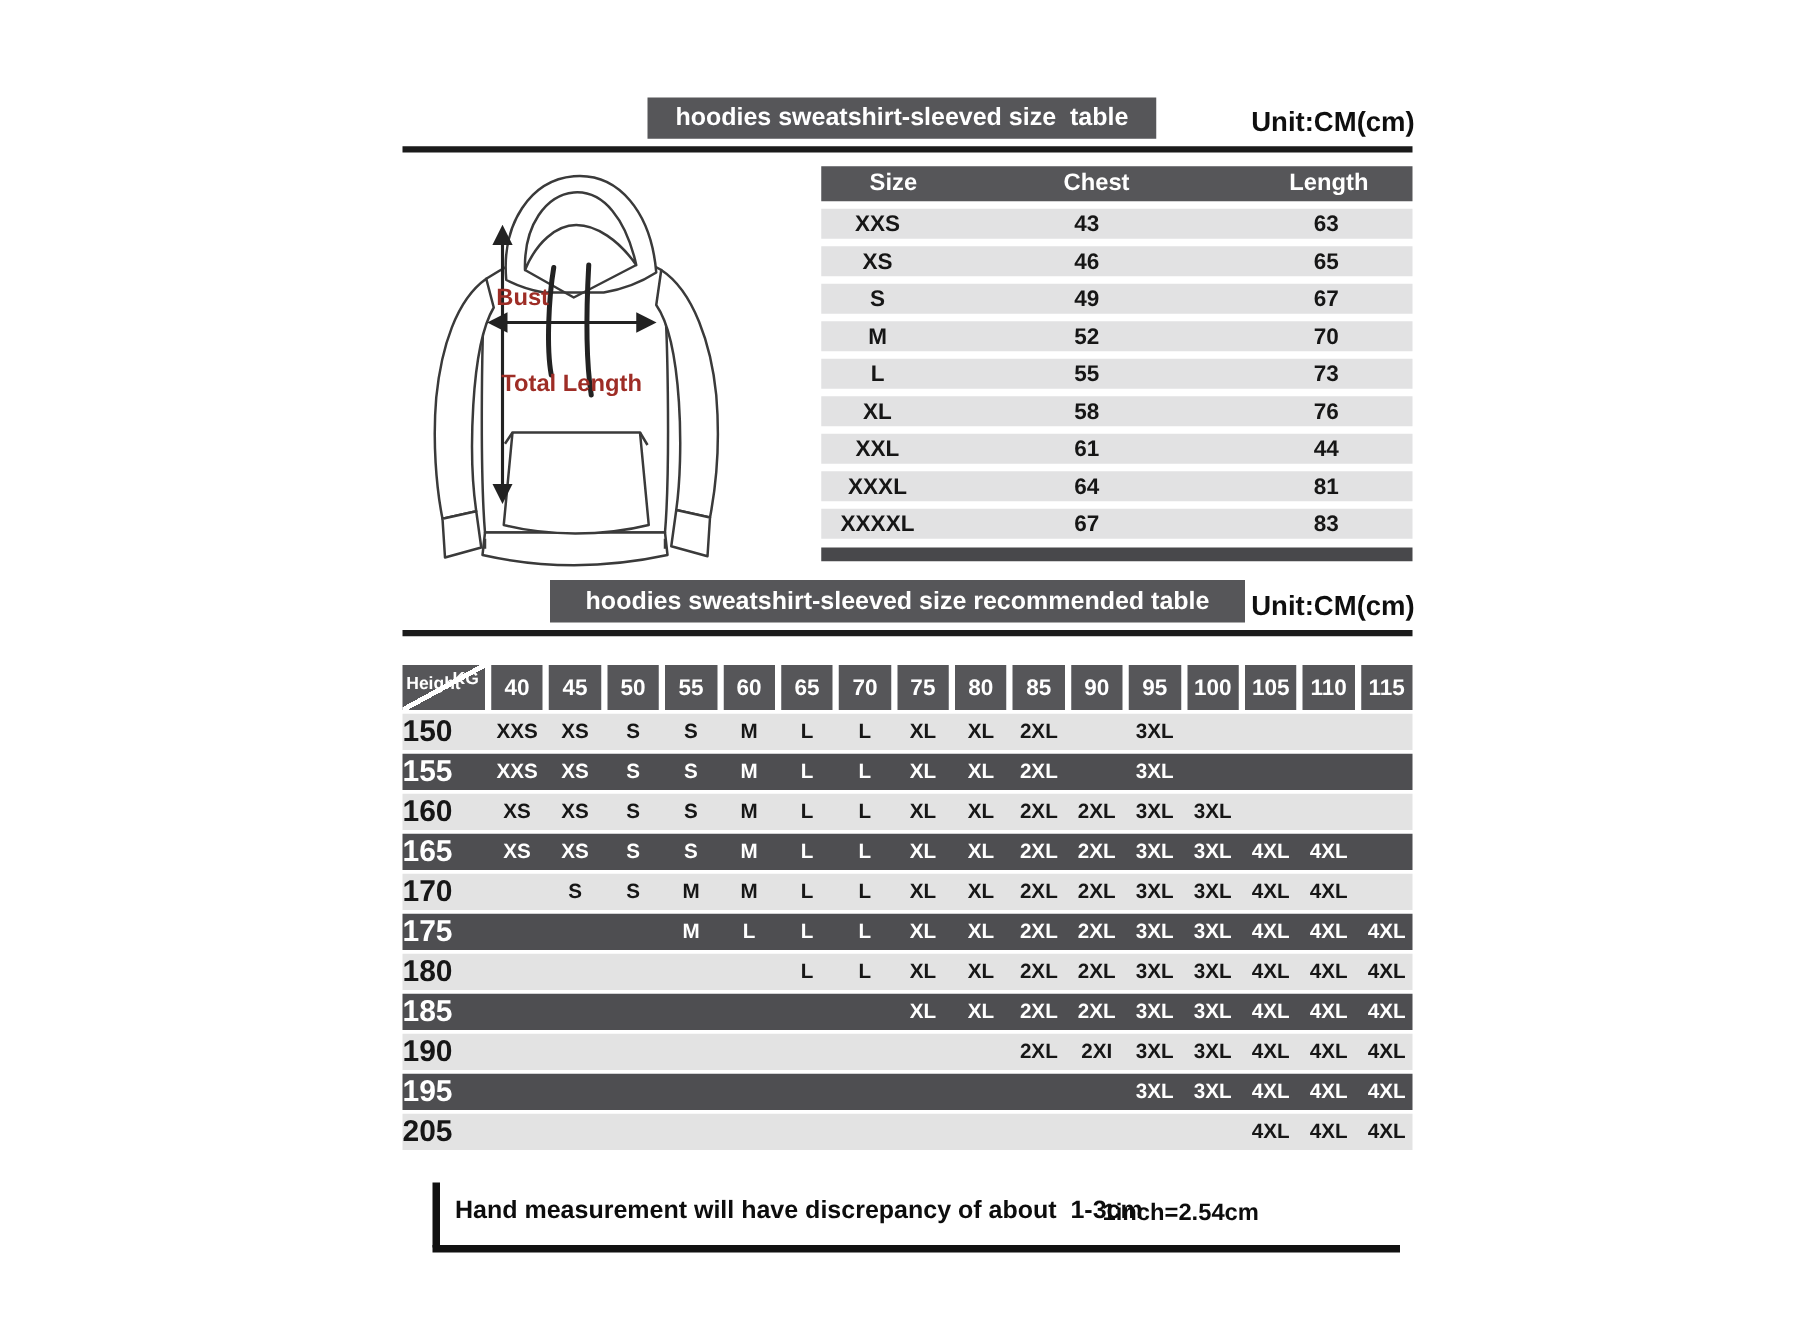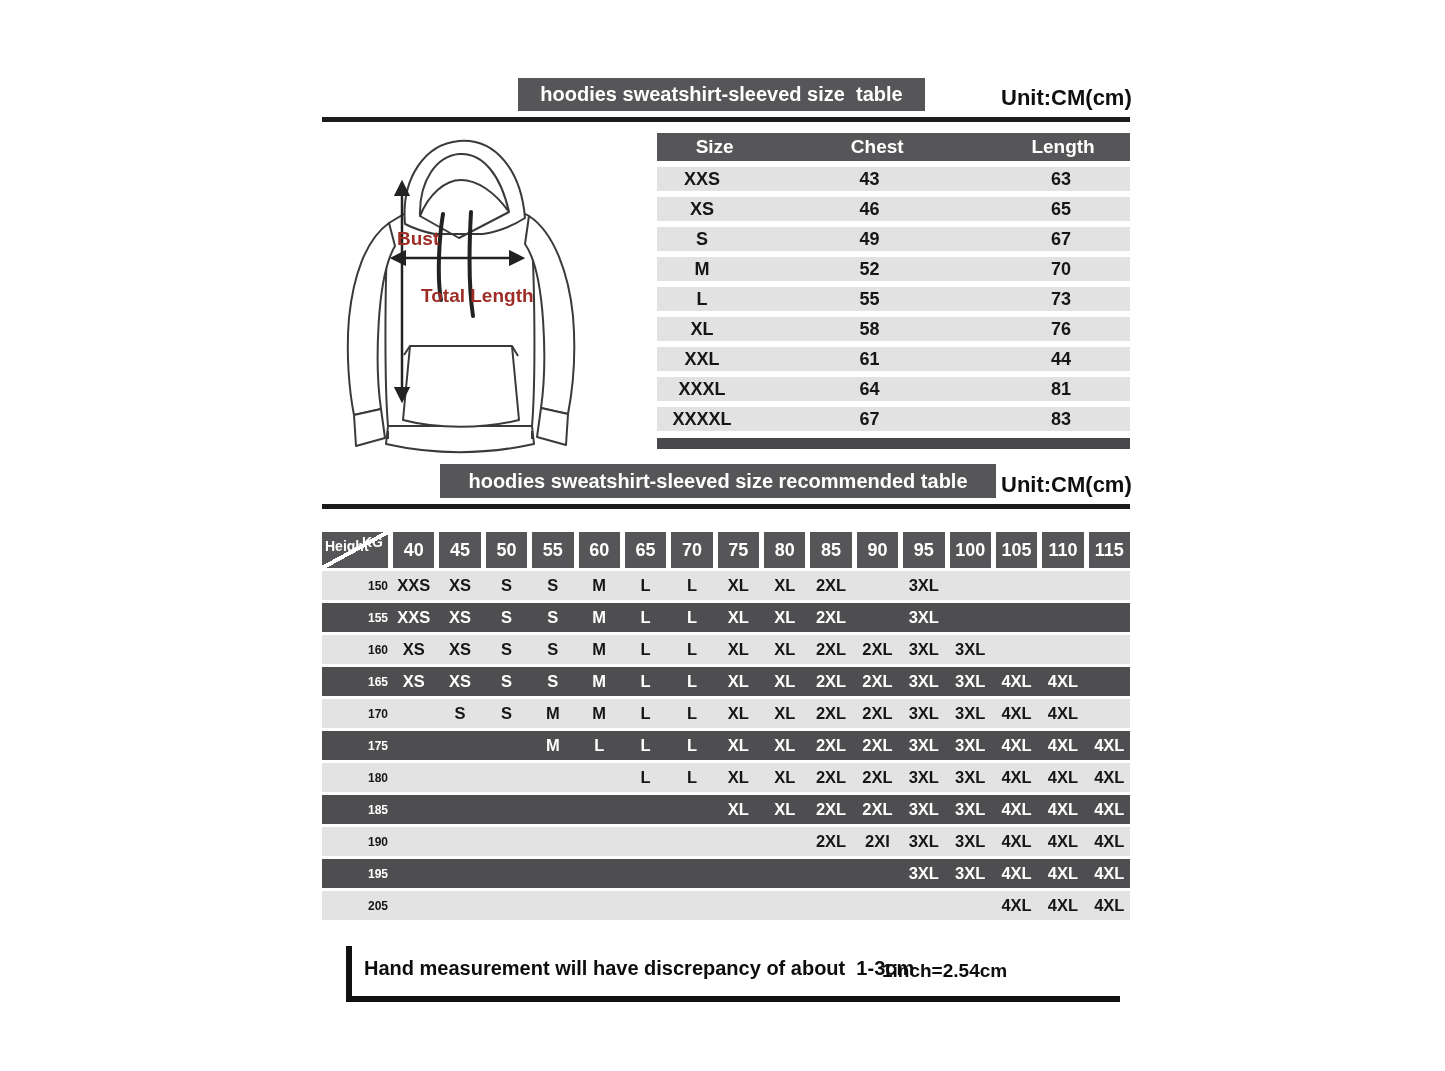--- a/index.html
+++ b/index.html
@@ -16,21 +16,21 @@
   #unit1 { left:1001px; top:85px; }
   #unit2 { left:1001px; top:472px; }
 
   .rule { position:absolute; background:var(--rule,#1b1b1b); }
   #rule1 { left:322px; top:117px; width:808px; height:5px; }
   #rule2 { left:322px; top:504px; width:808px; height:5px; }
 
   #figure { position:absolute; left:325px; top:128px; width:285px; height:330px; }
   .redlbl { position:absolute; color:var(--label-red,#9e2d26); font-weight:bold; font-size:19px; }
   #bust-lbl { left:72px; top:100px; }
-  #tlen-lbl { left:76px; top:157px;padding-left:20px; }
+  #tlen-lbl { left:76px; top:169px; }
 
   #size-table { position:absolute; left:657px; top:133px; width:473px; }
   #st-head, .st-row { display:flex; }
   #st-head { background:var(--bar-dark,#565659); color:#fff; height:28px;padding-left:14px; }
   #st-head .st-cell { font-size:19px; line-height:28px; }
   .st-cell { font-weight:bold; text-align:center; }
   .st-cell.c0 { width:90px; }
   .st-cell.c1 { width:245px; }
   .st-cell.c2 { width:138px; }
   .st-row { background:var(--size-row,#e2e2e3); height:24px; margin-top:6px; }
@@ -42,21 +42,21 @@
   .mx-corner { width:66px; flex:none; position:relative; background:var(--bar-dark,#565659); color:#fff;
     background-image:linear-gradient(to bottom right,
       rgba(0,0,0,0) calc(50% - 2px), #fff calc(50% - 2px), #fff calc(50% + 2px), rgba(0,0,0,0) calc(50% + 2px)); }
   .mx-corner .kg  { position:absolute; right:5px; top:2px;  font-size:14px; font-weight:bold; }
   .mx-corner .hgt { position:absolute; left:3px; bottom:14px; font-size:14px; font-weight:bold; }
   .mx-col { flex:1; background:var(--bar-dark,#565659); color:#fff; font-weight:bold; font-size:18px;
             text-align:center; line-height:36px; }
   .mx-row { display:flex; gap:5px; height:29px; margin-top:3px; align-items:center; }
   .mx-row.light { background:var(--row-light,#e3e3e3); color:#161616; }
   .mx-row.dark  { background:var(--row-dark,#4e4e51); color:#fff; }
-  .mx-label { width:66px; flex:none; font-weight:bold; font-size:12px; text-align:right; }
+  .mx-label { width:66px; flex:none; font-weight:bold; font-size:24px; text-align:left; }
   .mx-cell  { flex:1; font-weight:bold; font-size:16.5px; text-align:center; }
 
   #footer-bar  { position:absolute; left:346px; top:946px; width:6px; height:52px; background:#111; }
   #footer-line { position:absolute; left:346px; top:996px; width:774px; height:6px; background:#111; }
   #footer-note { position:absolute; left:364px; top:957px; font-weight:bold; font-size:20px; white-space:pre; color:#0d0d0d; }
   #footer-conv { position:absolute; left:882px; top:960px; font-weight:bold; font-size:19px; color:#0d0d0d; }
 </style>
 </head>
 <body>
 

